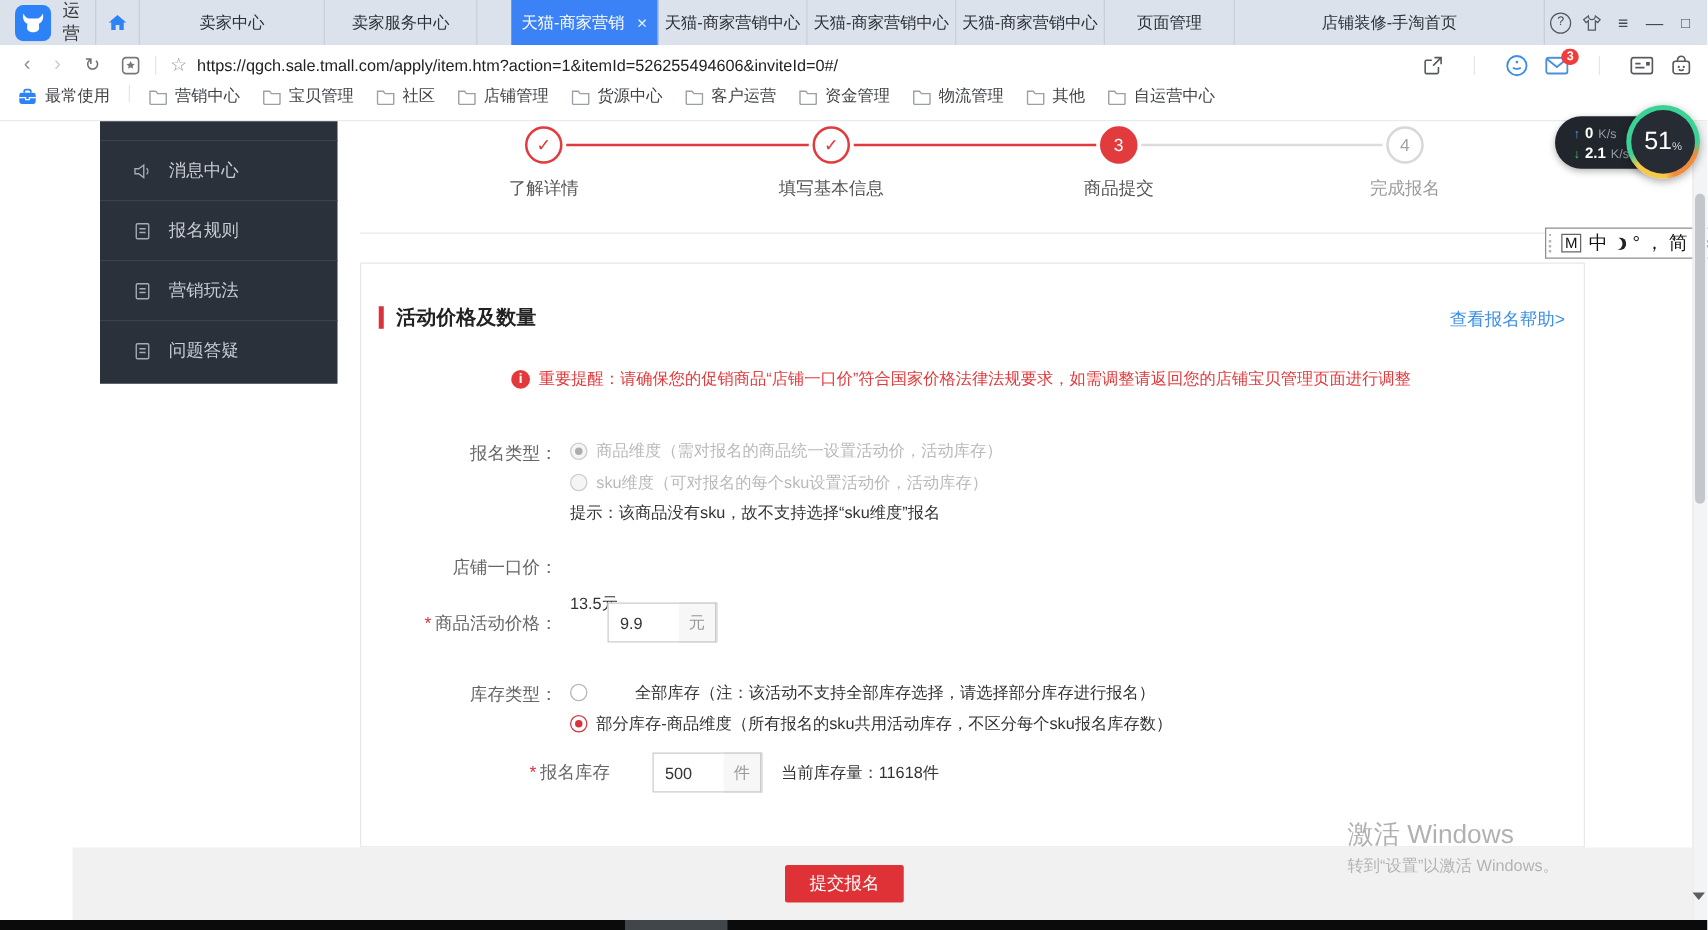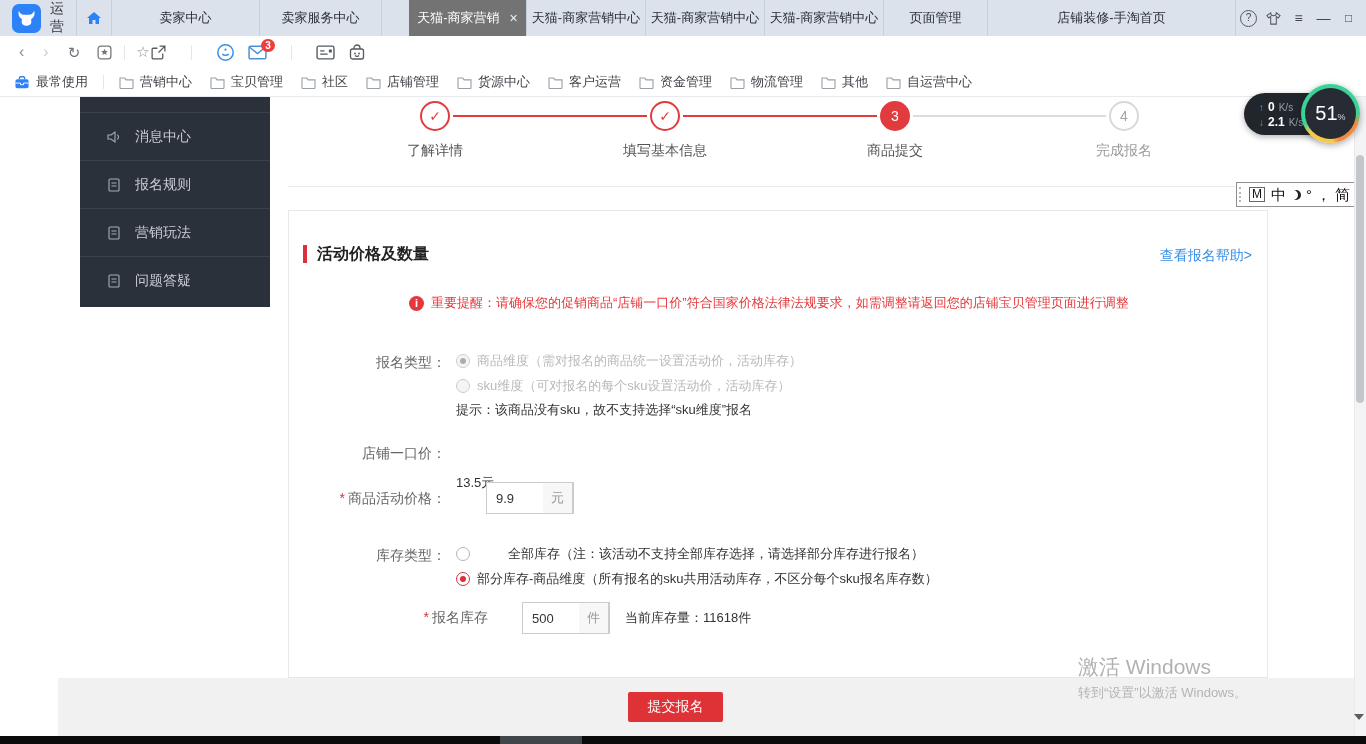--- a/index.html
+++ b/index.html
@@ -7,21 +7,21 @@
        font-family:"Liberation Sans","DejaVu Sans",sans-serif;-webkit-font-smoothing:antialiased;}
   svg{display:block;}
 
   
   .tabbar{position:absolute;top:0;left:0;width:1366px;height:36px;background:#dbe2ec;display:flex;align-items:stretch;}
   .brand{display:flex;align-items:center;gap:9px;padding:0 12px 0 12px;}
   .brand-label{font-size:14px;color:#333;}
   .tab{flex:none;display:flex;align-items:center;justify-content:center;font-size:13px;color:#2c3036;
        border-right:1px solid #c7d0db;box-sizing:border-box;padding:0 6px;white-space:nowrap;overflow:hidden;}
   .tab-home{width:36px;border-left:1px solid #c7d0db;}
-  .tab.active{background:#737373;color:#fff;margin-left:27px;}
+  .tab.active{background:#3b82f6;color:#fff;margin-left:27px;}
   .tab-close{margin-left:10px;font-size:14px;line-height:1;color:#e9f4ff;}
   .winctrl{margin-left:auto;display:flex;align-items:center;padding-right:6px;}
   .wc{width:25px;text-align:center;color:#45494e;font-size:14px;display:flex;align-items:center;justify-content:center;}
   .wc-help{width:15px;height:15px;border:1px solid #55595e;border-radius:50%;font-size:10px;line-height:14px;display:block;text-align:center;color:#45494e;margin:0 auto;}
   .wc-max{font-size:12px;}
 
   
   .addrbar{position:absolute;top:36px;left:0;width:1366px;height:32px;background:#fff;display:flex;align-items:center;}
   .nav{font-size:16px;color:#8b9096;margin-left:19px;line-height:1;}
   .nav.fwd{color:#c9cdd1;}
@@ -30,21 +30,21 @@
   .vsep{width:1px;height:15px;background:#e4e7ea;margin:0 11px;}
   .star{font-size:15px;color:#8b9096;}
   .url{flex:1;font-size:13px;color:#202225;margin-left:8px;white-space:nowrap;overflow:hidden;}
   .addr-right{display:flex;align-items:center;gap:13px;margin-right:12px;}
   .mail-wrap{position:relative;}
   .badge{position:absolute;top:-6px;right:-8px;background:#f23c3c;color:#fff;font-size:10px;height:13px;line-height:13px;
          border-radius:8px;padding:0 4px;font-weight:bold;}
 
   
   .bmbar{position:absolute;top:68px;left:0;width:1366px;height:28px;background:#fff;border-bottom:1px solid #e7eaee;
-         display:flex;align-items:center;font-size:13px;color:#3f4348;}
+         display:flex;align-items:flex-start;font-size:13px;color:#3f4348;}
   .bm{display:flex;align-items:center;gap:6px;margin:0 9px;}
   .bm.first{margin-left:14px;}
   .bm-sep{width:1px;height:14px;background:#e4e7ea;margin:0 6px;}
 
   
   .sidebar{position:absolute;left:80px;top:97px;width:190px;height:210px;background:#2b313b;box-sizing:border-box;padding-top:15px;}
   .sb-item{height:48px;display:flex;align-items:center;gap:13px;padding-left:26px;color:#c9cdd3;font-size:14px;
            border-top:1px solid #3b424d;box-sizing:border-box;}
 
   
@@ -195,20 +195,21 @@
   <span class="nav fwd">›</span>
   <span class="nav reload">↻</span>
   <span class="addr-icon">
     <svg width="17" height="17" viewBox="0 0 16 16">
         <rect x="2" y="2" width="12" height="12" rx="2.5" fill="none" stroke="#777" stroke-width="1.2"></rect>
         <path d="M8 4.5 l1 2 2.2.2-1.7 1.5.5 2.2L8 9.2 6 10.4l.5-2.2L4.8 6.7 7 6.5z" fill="#777"></path>
       </svg>
   </span>
   <span class="vsep"></span>
   <span class="star">☆</span>
+  <span class="url">https://qgch.sale.tmall.com/apply/item.htm?action=1&amp;itemId=526255494606&amp;inviteId=0#/</span>
   <div class="addr-right">
     <span>
       <svg width="17" height="17" viewBox="0 0 16 16">
           <path d="M12 9 v4 a1 1 0 0 1 -1 1 H3 a1 1 0 0 1 -1 -1 V5 a1 1 0 0 1 1 -1 h4" fill="none" stroke="#55595e" stroke-width="1.2"></path>
           <path d="M9 2 h5 v5 M14 2 L8 8" fill="none" stroke="#55595e" stroke-width="1.2"></path>
         </svg>
     </span>
     <span class="vsep"></span>
     <span>
       <svg width="19" height="19" viewBox="0 0 18 18">

